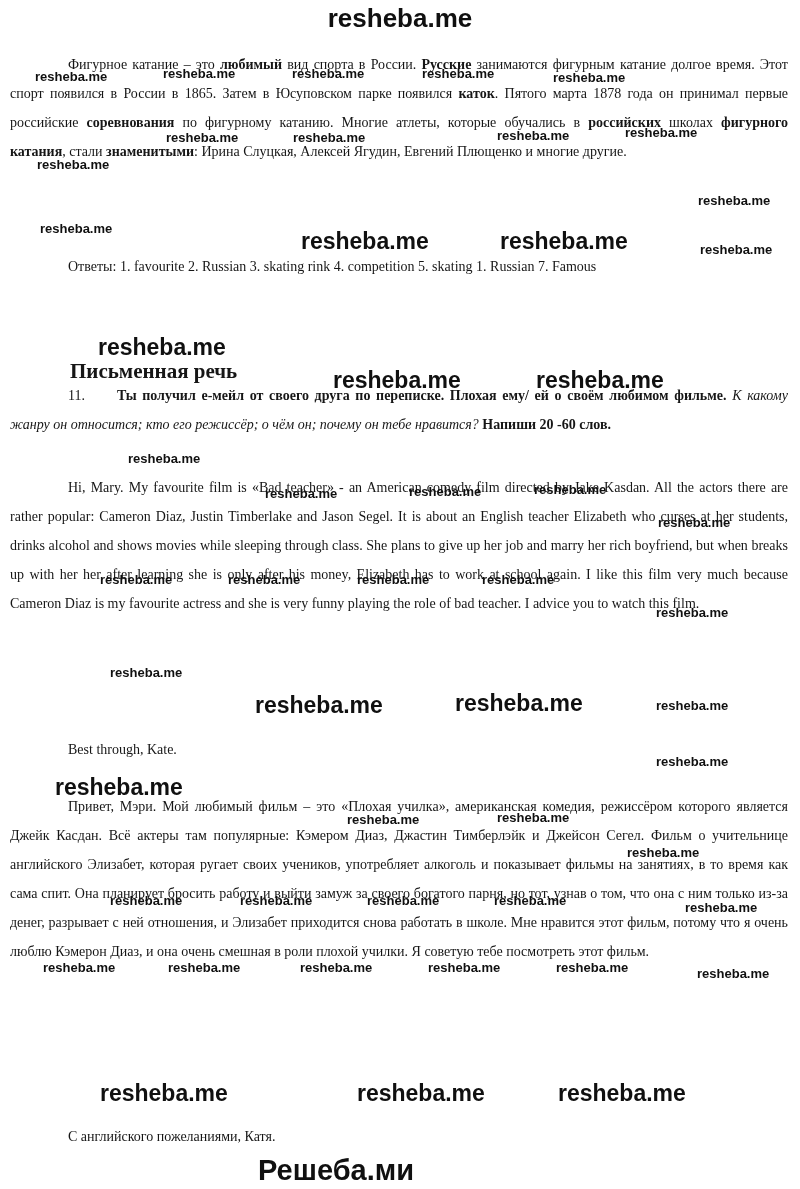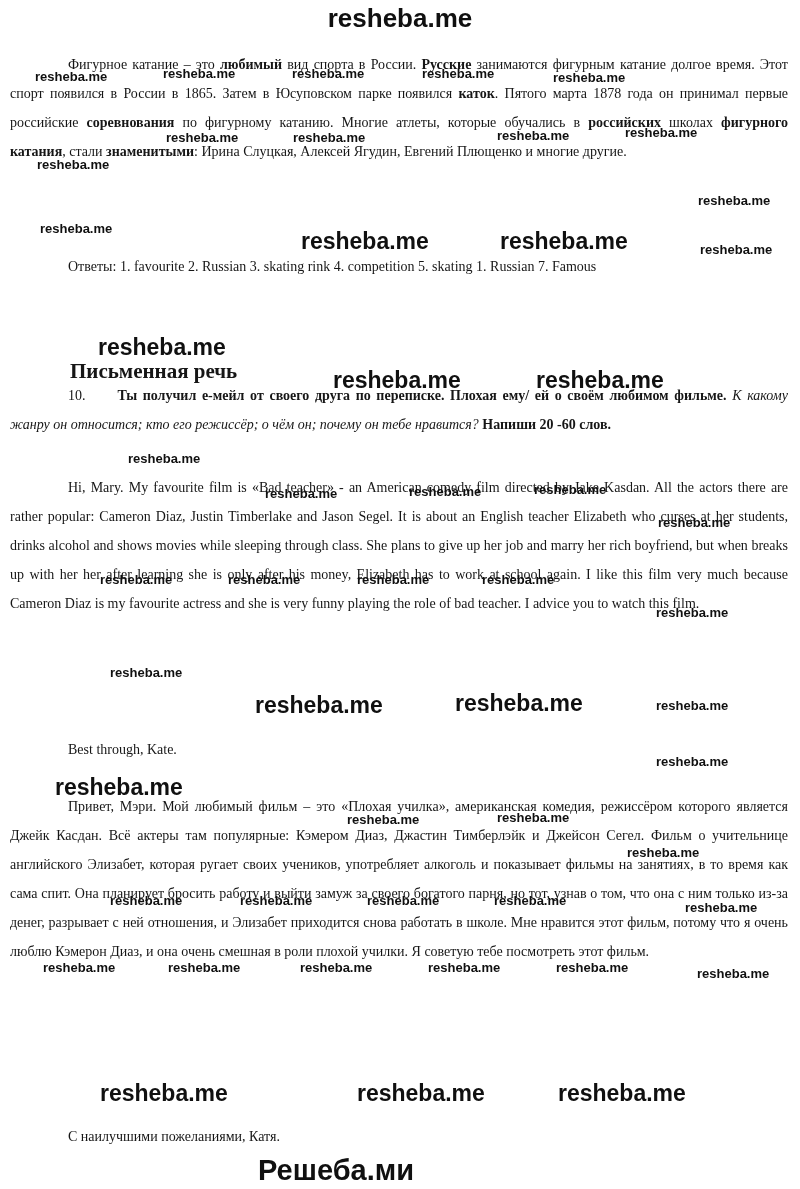--- a/index.html
+++ b/index.html
@@ -37,29 +37,29 @@
 <div>
 
   <div class="brand brand-header">resheba.me</div>
 
   <p class="block indent runs" style="top:50px"><span>Фигурное катание – это </span><span class="b">любимый</span><span> вид спорта в России. </span><span class="b">Русские</span><span> занимаются фигурным катание долгое время. Этот спорт появился в России в 1865. Затем в Юсуповском парке появился </span><span class="b">каток</span><span>. Пятого марта 1878 года он принимал первые российские </span><span class="b">соревнования</span><span> по фигурному катанию. Многие атлеты, которые обучались в </span><span class="b">российских</span><span> школах </span><span class="b">фигурного катания</span><span>, стали </span><span class="b">знаменитыми</span><span>: Ирина Слуцкая, Алексей Ягудин, Евгений Плющенко и многие другие.</span></p>
 
   <p class="block indent" style="top:252px">Ответы: 1. favourite 2. Russian 3. skating rink 4. competition 5. skating 1. Russian 7. Famous</p>
 
   <h2 class="section-heading">Письменная речь</h2>
 
-  <p class="block indent" style="top:381px"><span class="task-num">10.</span><span class="runs"><span class="b">Ты получил е-мейл от своего друга по переписке. Плохая ему/ ей о своём любимом фильме. </span><span class="i">К какому жанру он относится; кто его режиссёр; о чём он; почему он тебе нравится? </span><span class="b">Напиши 20 -60 слов.</span></span></p>
+  <p class="block indent" style="top:381px"><span class="task-num">11.</span><span class="runs"><span class="b">Ты получил е-мейл от своего друга по переписке. Плохая ему/ ей о своём любимом фильме. </span><span class="i">К какому жанру он относится; кто его режиссёр; о чём он; почему он тебе нравится? </span><span class="b">Напиши 20 -60 слов.</span></span></p>
 
   <p class="block indent" style="top:473px">Hi, Mary. My favourite film is «Bad teacher» - an American comedy film directed by Jake Kasdan. All the actors there are rather popular: Cameron Diaz, Justin Timberlake and Jason Segel. It is about an English teacher Elizabeth who curses at her students, drinks alcohol and shows movies while sleeping through class. She plans to give up her job and marry her rich boyfriend, but when breaks up with her her after learning she is only after his money, Elizabeth has to work at school again. I like this film very much because Cameron Diaz is my favourite actress and she is very funny playing the role of bad teacher. I advice you to watch this film.</p>
 
   <p class="block indent" style="top:735px">Best through, Kate.</p>
 
   <p class="block indent" style="top:792px">Привет, Мэри. Мой любимый фильм – это «Плохая училка», американская комедия, режиссёром которого является Джейк Касдан. Всё актеры там популярные: Кэмером Диаз, Джастин Тимберлэйк и Джейсон Сегел. Фильм о учительнице английского Элизабет, которая ругает своих учеников, употребляет алкоголь и показывает фильмы на занятиях, в то время как сама спит. Она планирует бросить работу и выйти замуж за своего богатого парня, но тот, узнав о том, что она с ним только из-за денег, разрывает с ней отношения, и Элизабет приходится снова работать в школе. Мне нравится этот фильм, потому что я очень люблю Кэмерон Диаз, и она очень смешная в роли плохой училки. Я советую тебе посмотреть этот фильм.</p>
 
-  <p class="block indent" style="top:1122px">С наилучшими пожеланиями, Катя.</p>
+  <p class="block indent" style="top:1122px">С английского пожеланиями, Катя.</p>
 
   <div class="brand brand-footer">Решеба.ми</div>
 
   <div id="wm-layer">
       <span class="wm wm-s" style="left: 35px; top: 70px;">resheba.me</span>
       <span class="wm wm-s" style="left: 163px; top: 67px;">resheba.me</span>
       <span class="wm wm-s" style="left: 292px; top: 67px;">resheba.me</span>
       <span class="wm wm-s" style="left: 422px; top: 67px;">resheba.me</span>
       <span class="wm wm-s" style="left: 553px; top: 71px;">resheba.me</span>
       <span class="wm wm-s" style="left: 166px; top: 131px;">resheba.me</span>

